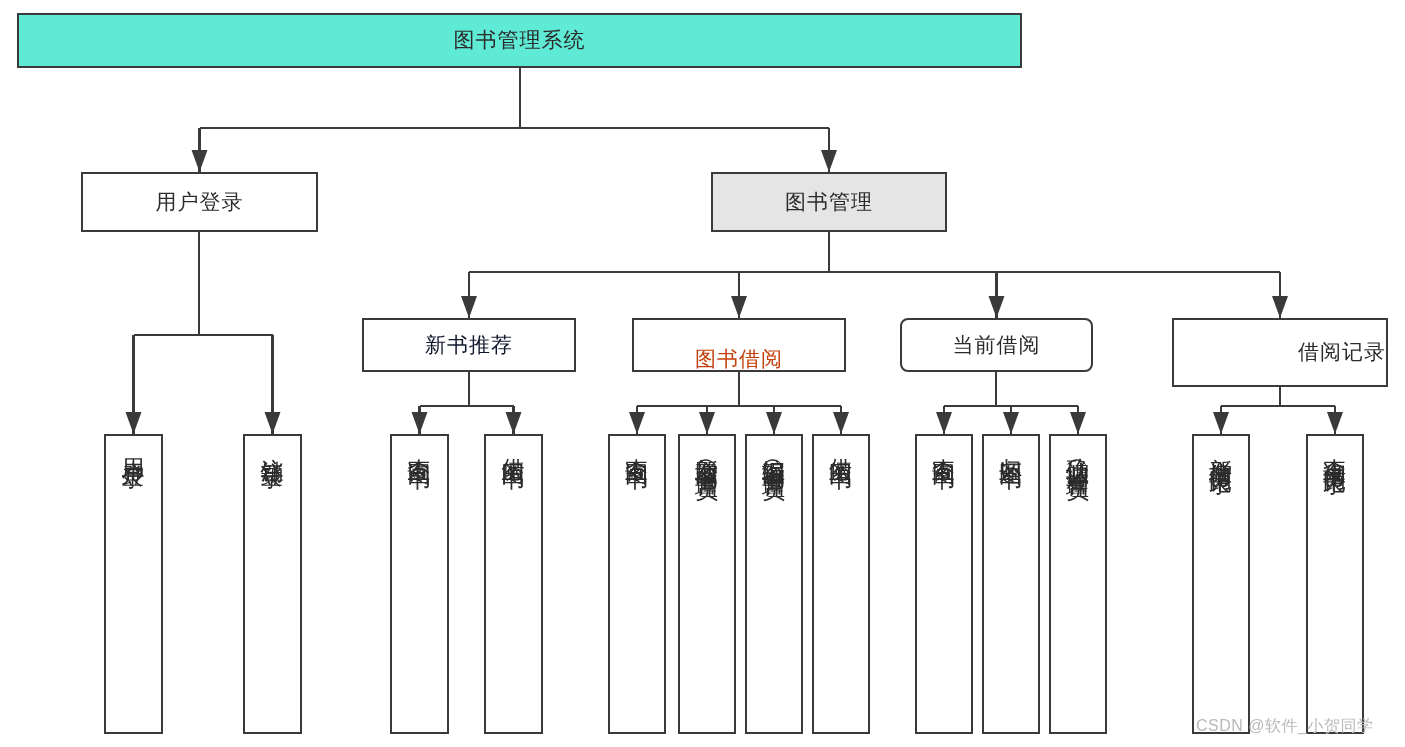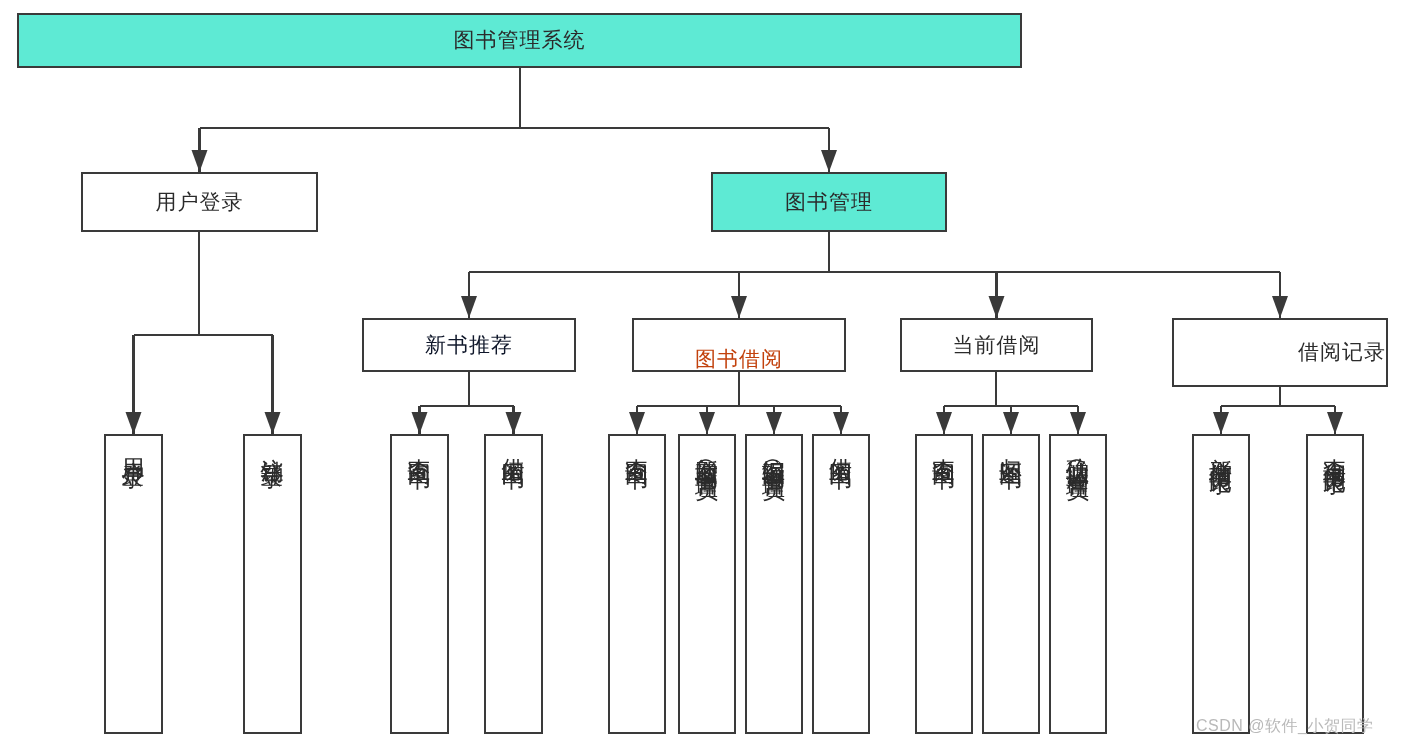--- a/index.html
+++ b/index.html
@@ -72,30 +72,30 @@
       <line x1="1335" y1="406" x2="1335" y2="434" stroke="#3a3a3a" stroke-width="2.6" shape-rendering="crispEdges"></line>
       <path d="M1327,412 L1343,412 L1335,434 Z" fill="#3a3a3a"></path>
     </svg>
   <div id="nodes">
       <div class="node h-node root" style="left: 17px; top: 13px; width: 1005px; height: 55px; border-color: rgb(58, 58, 58); background: #5eead4;">
         <span class="lbl" style="color: rgb(43, 43, 43);">图书管理系统</span>
       </div>
       <div class="node h-node" style="left: 81px; top: 172px; width: 237px; height: 60px; border-color: rgb(58, 58, 58); background: rgb(255, 255, 255);">
         <span class="lbl" style="color: rgb(43, 43, 43);">用户登录</span>
       </div>
-      <div class="node h-node" style="left: 711px; top: 172px; width: 236px; height: 60px; border-color: rgb(58, 58, 58); background: #5eead4;">
+      <div class="node h-node" style="left: 711px; top: 172px; width: 236px; height: 60px; border-color: rgb(58, 58, 58); background: #e5e5e5;">
         <span class="lbl" style="color: rgb(43, 43, 43);">图书管理</span>
       </div>
       <div class="node h-node" style="left: 362px; top: 318px; width: 214px; height: 54px; border-color: rgb(58, 58, 58); background: rgb(255, 255, 255);">
         <span class="lbl" style="color: #0f172a;">新书推荐</span>
       </div>
       <div class="node h-node" style="left: 632px; top: 318px; width: 214px; height: 54px; border-color: rgb(58, 58, 58); background: rgb(255, 255, 255);">
         <span class="lbl" style="color: #c2410c; margin-top: 28px;">图书借阅</span>
       </div>
-      <div class="node h-node" style="left: 900px; top: 318px; width: 193px; height: 54px; border-color: rgb(58, 58, 58); background: rgb(255, 255, 255);">
+      <div class="node h-node" style="left: 900px; top: 318px; width: 193px; height: 54px; border-color: rgb(58, 58, 58); background: rgb(255, 255, 255); border-radius: 8px;">
         <span class="lbl" style="color: rgb(43, 43, 43);">当前借阅</span>
       </div>
       <div class="node h-node" style="left: 1172px; top: 318px; width: 216px; height: 69px; border-color: rgb(58, 58, 58); background: rgb(255, 255, 255); justify-content: flex-end;">
         <span class="lbl" style="color: rgb(43, 43, 43);">借阅记录</span>
       </div>
       <div class="node v-node" style="left: 104px; top: 434px; width: 59px; height: 300px; border-color: rgb(58, 58, 58); background: rgb(255, 255, 255);">
         <span class="lbl" style="color: rgb(43, 43, 43);">用户登录</span>
       </div>
       <div class="node v-node" style="left: 243px; top: 434px; width: 59px; height: 300px; border-color: rgb(58, 58, 58); background: rgb(255, 255, 255);">
         <span class="lbl" style="color: rgb(43, 43, 43);">注销登录</span>

